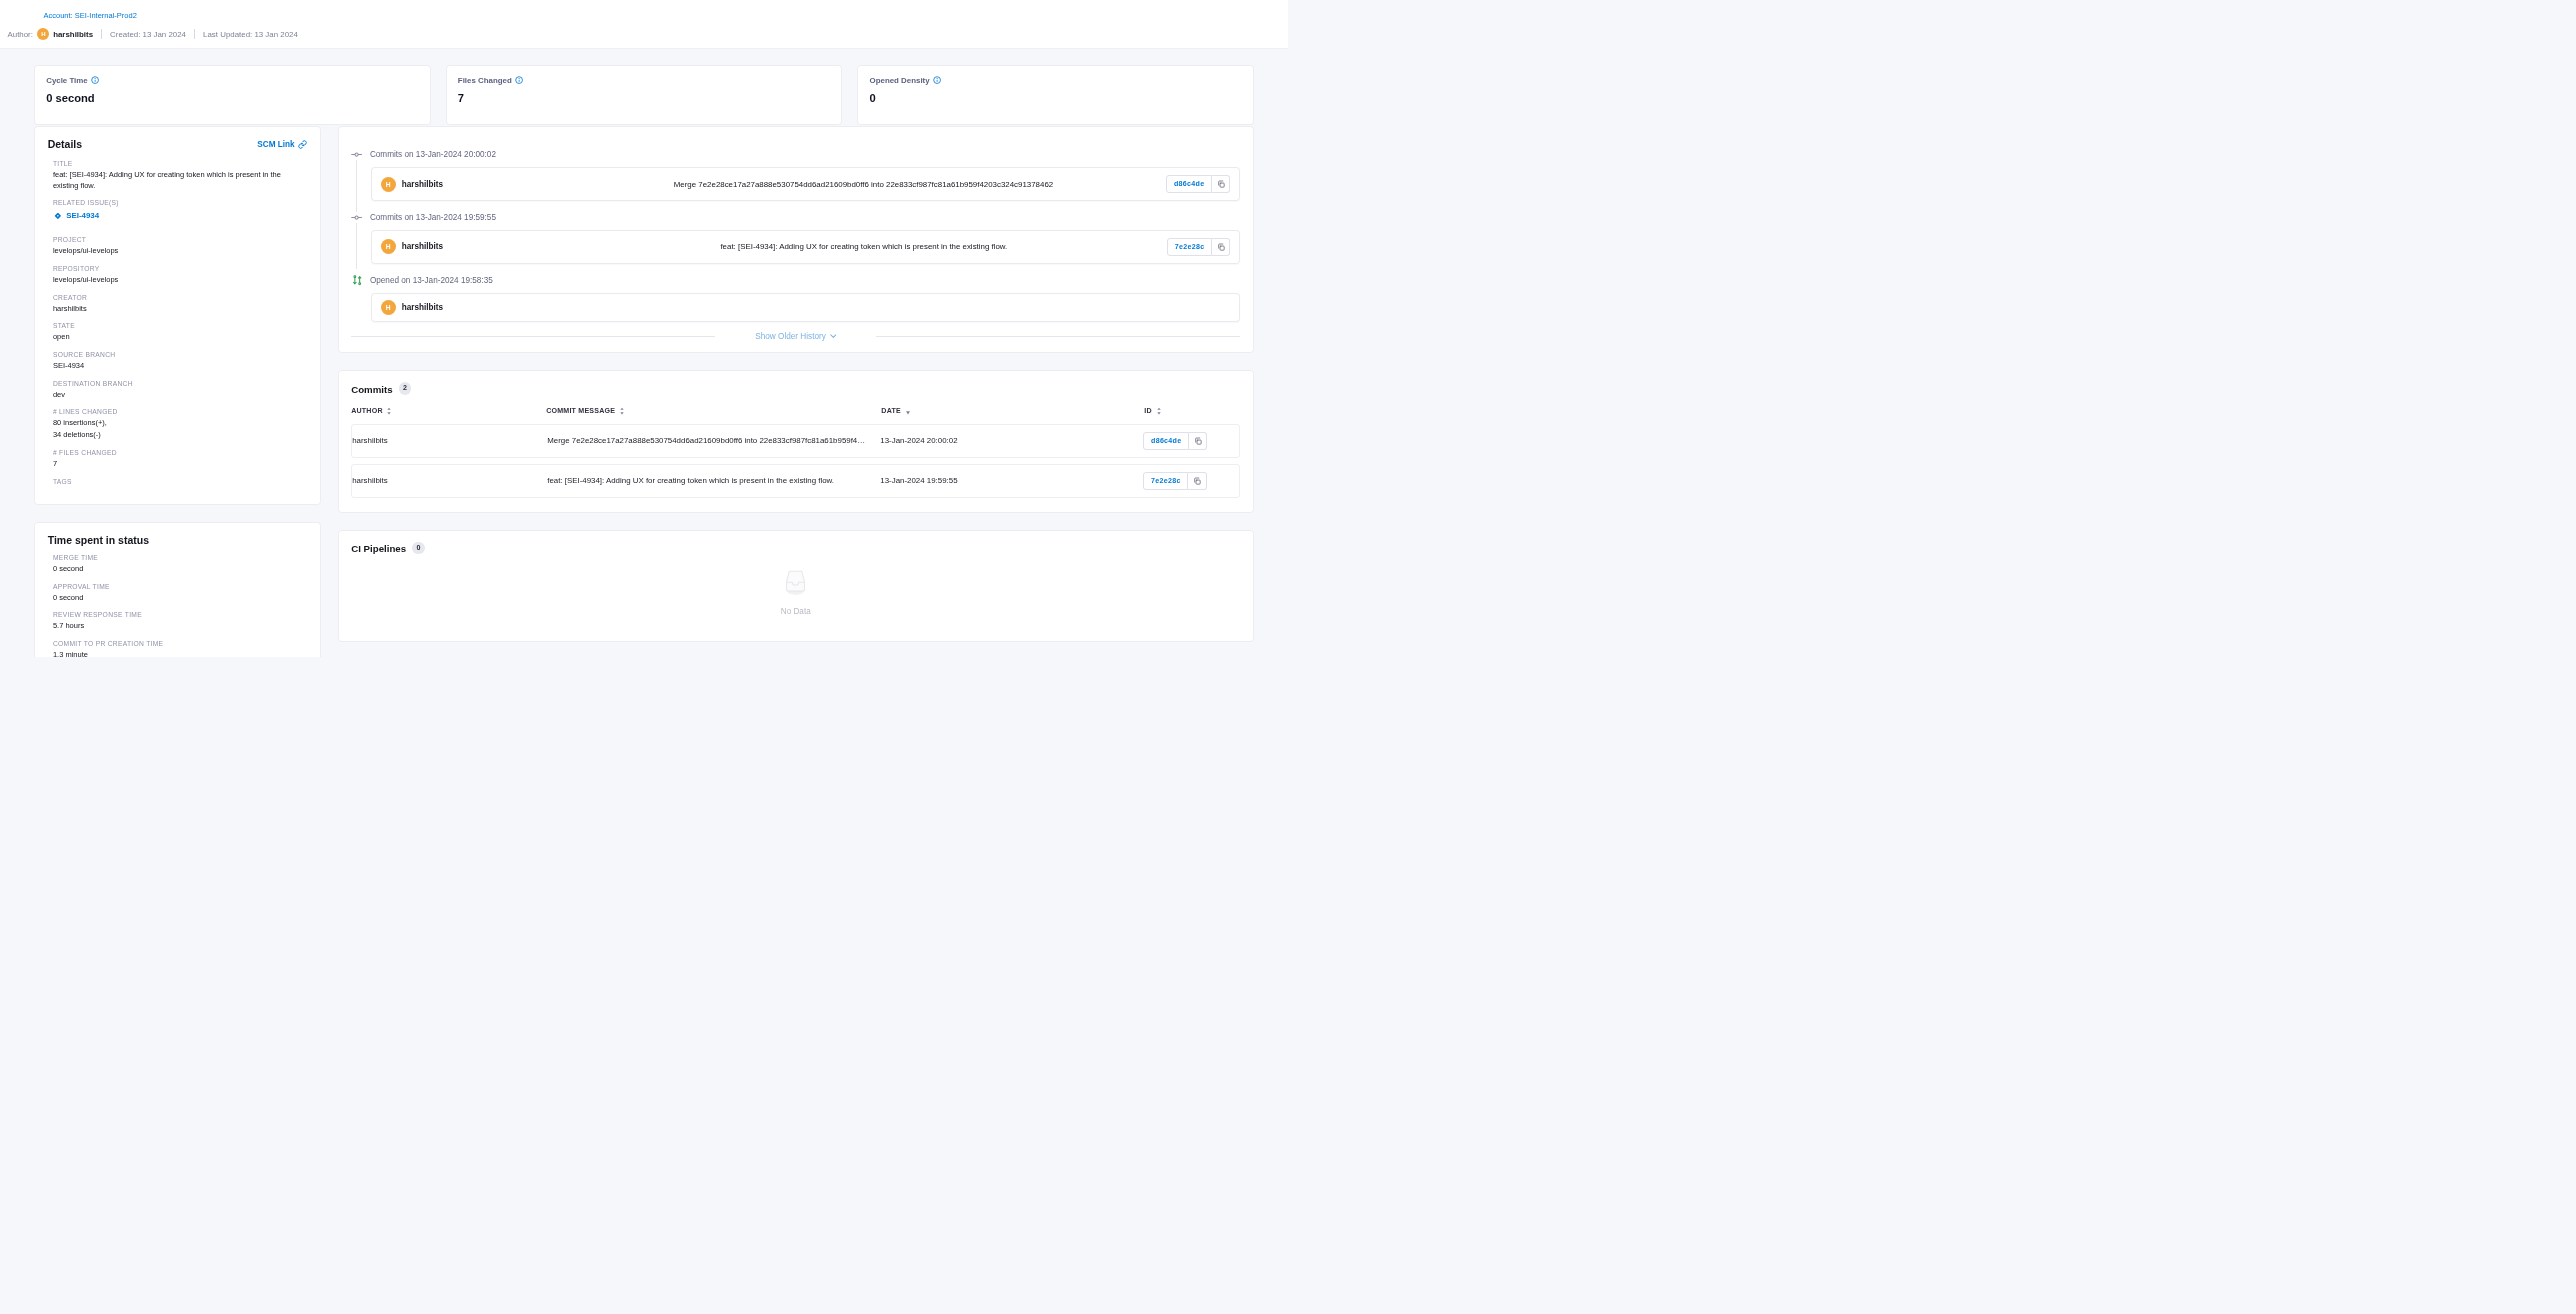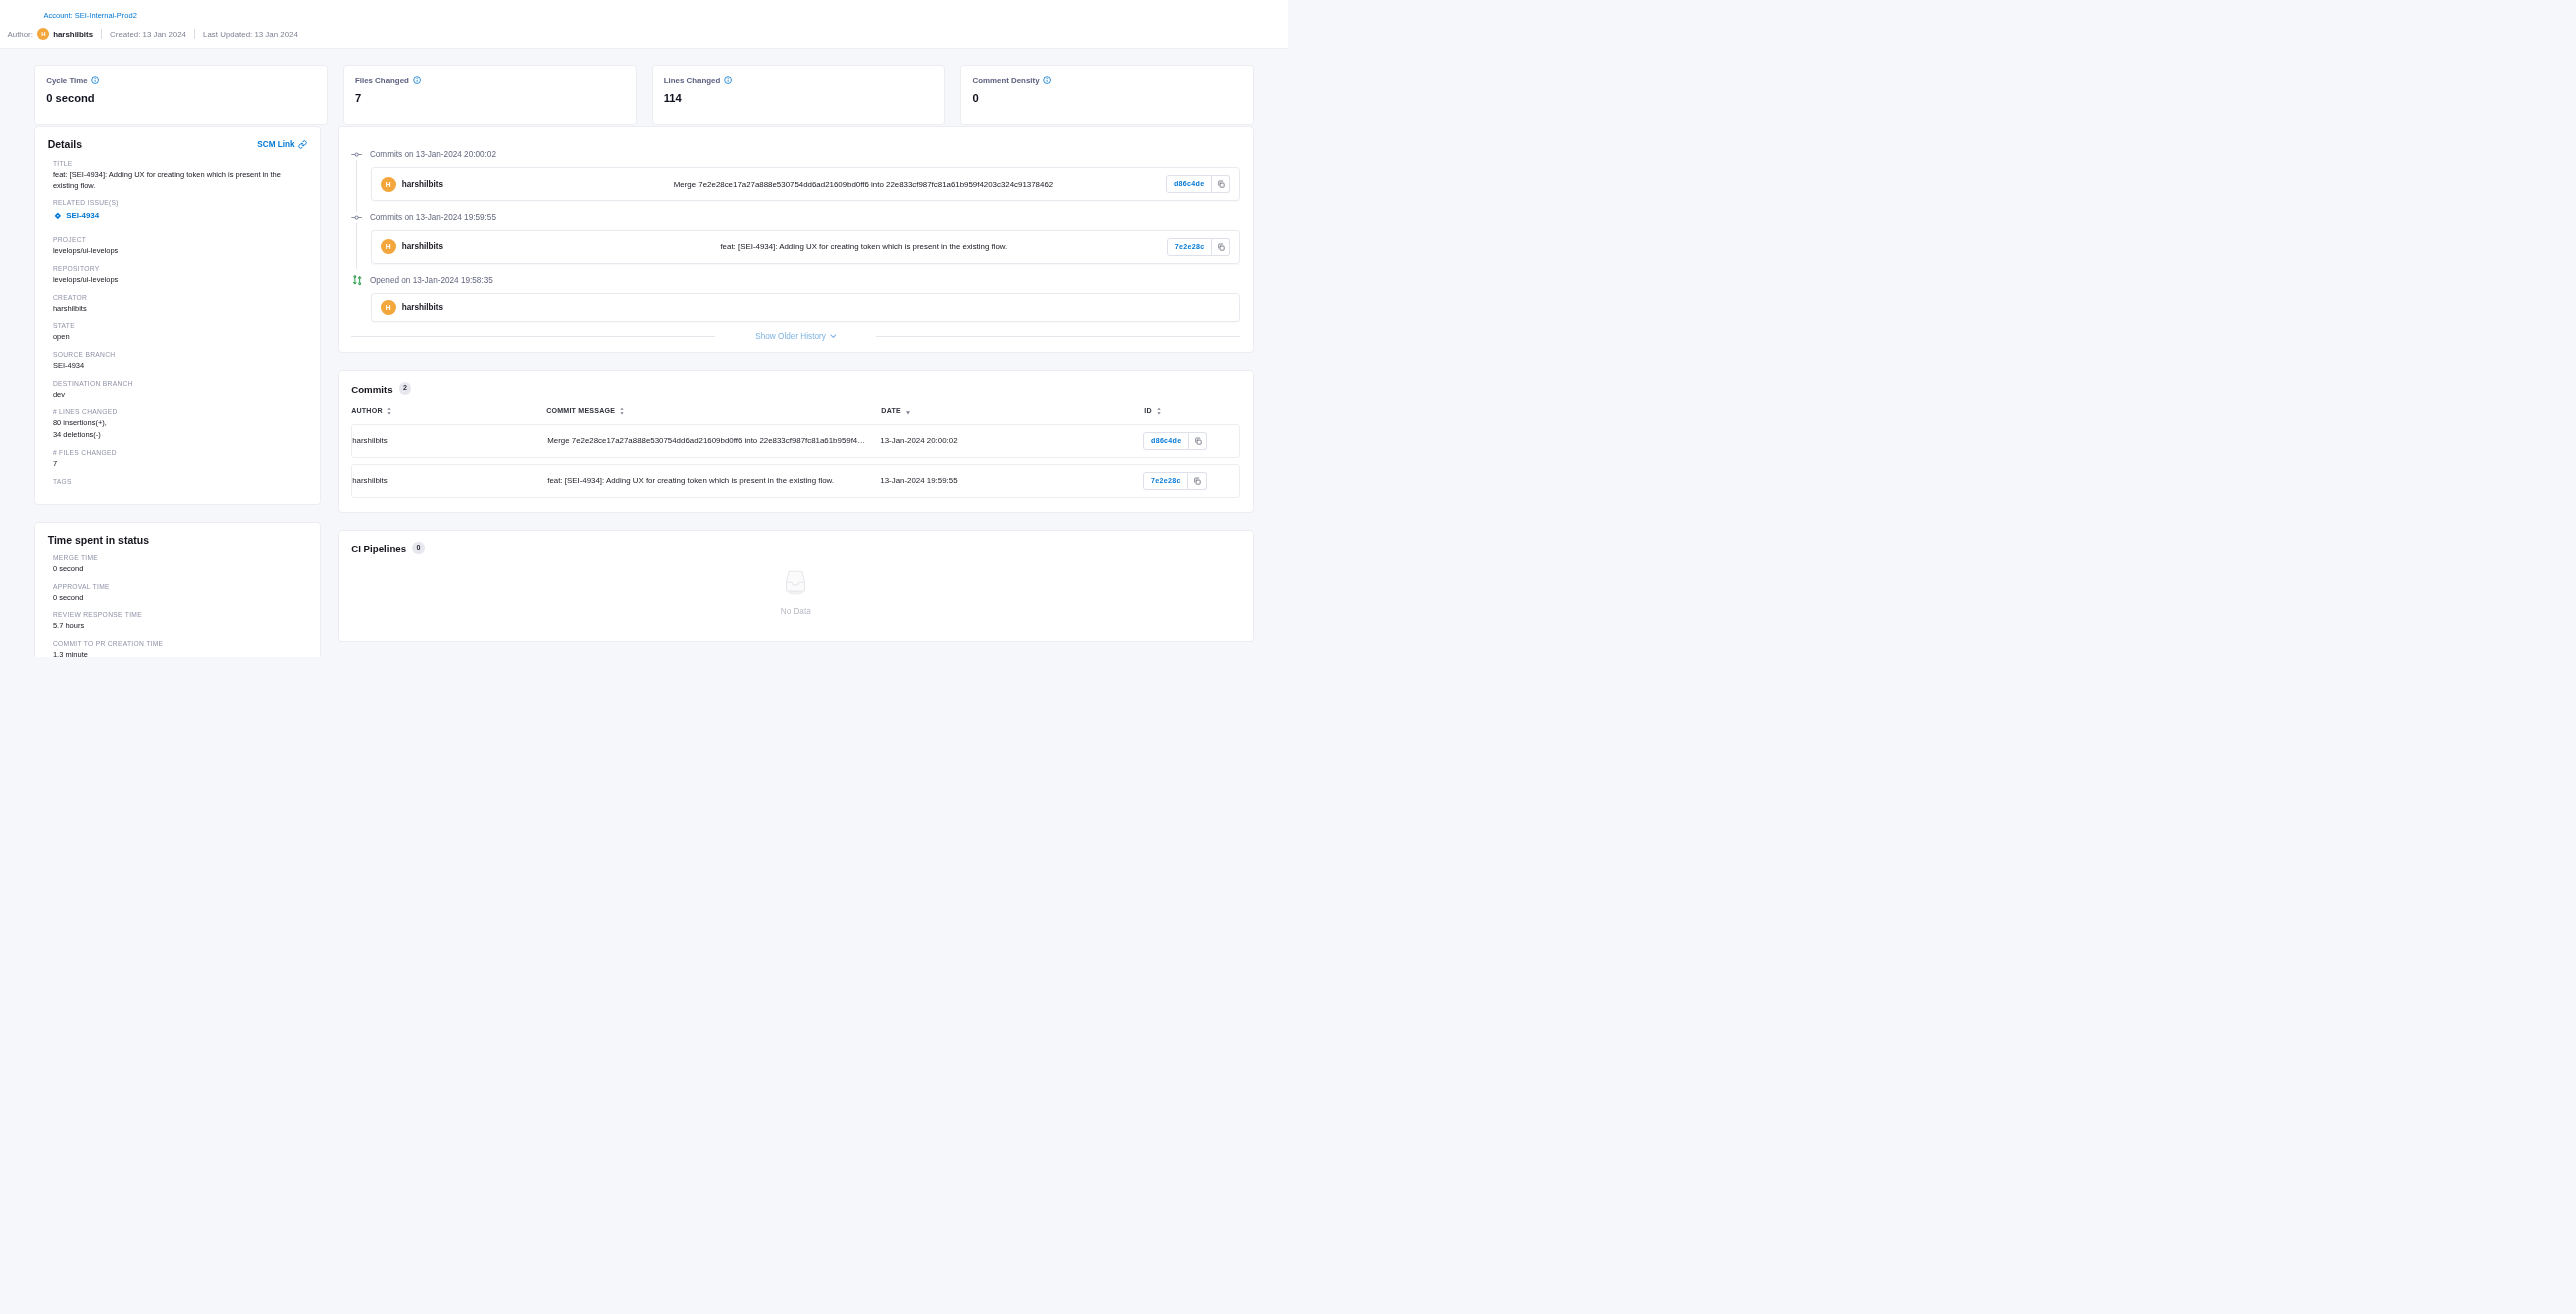--- a/index.html
+++ b/index.html
@@ -142,34 +142,21 @@
               <circle cx="8" cy="8" r="6.6" fill="none" stroke="#0278d5" stroke-width="1.6"></circle>
               <circle cx="8" cy="4.9" r="1" fill="#0278d5"></circle>
               <rect x="7.2" y="6.9" width="1.6" height="4.6" rx="0.8" fill="#0278d5"></rect>
             </svg>
           </span>
       </div>
       <div class="metric-value">7</div>
     </div>
     <div class="card metric-card">
       <div class="metric-label">
-        <span>Lines Changed</span>
-        <span>
-            <svg width="8.2" height="8.2" viewBox="0 0 16 16">
-              <circle cx="8" cy="8" r="6.6" fill="none" stroke="#0278d5" stroke-width="1.6"></circle>
-              <circle cx="8" cy="4.9" r="1" fill="#0278d5"></circle>
-              <rect x="7.2" y="6.9" width="1.6" height="4.6" rx="0.8" fill="#0278d5"></rect>
-            </svg>
-          </span>
-      </div>
-      <div class="metric-value">114</div>
-    </div>
-    <div class="card metric-card">
-      <div class="metric-label">
-        <span>Comment Density</span>
+        <span>Opened Density</span>
         <span>
             <svg width="8.2" height="8.2" viewBox="0 0 16 16">
               <circle cx="8" cy="8" r="6.6" fill="none" stroke="#0278d5" stroke-width="1.6"></circle>
               <circle cx="8" cy="4.9" r="1" fill="#0278d5"></circle>
               <rect x="7.2" y="6.9" width="1.6" height="4.6" rx="0.8" fill="#0278d5"></rect>
             </svg>
           </span>
       </div>
       <div class="metric-value">0</div>
     </div>

